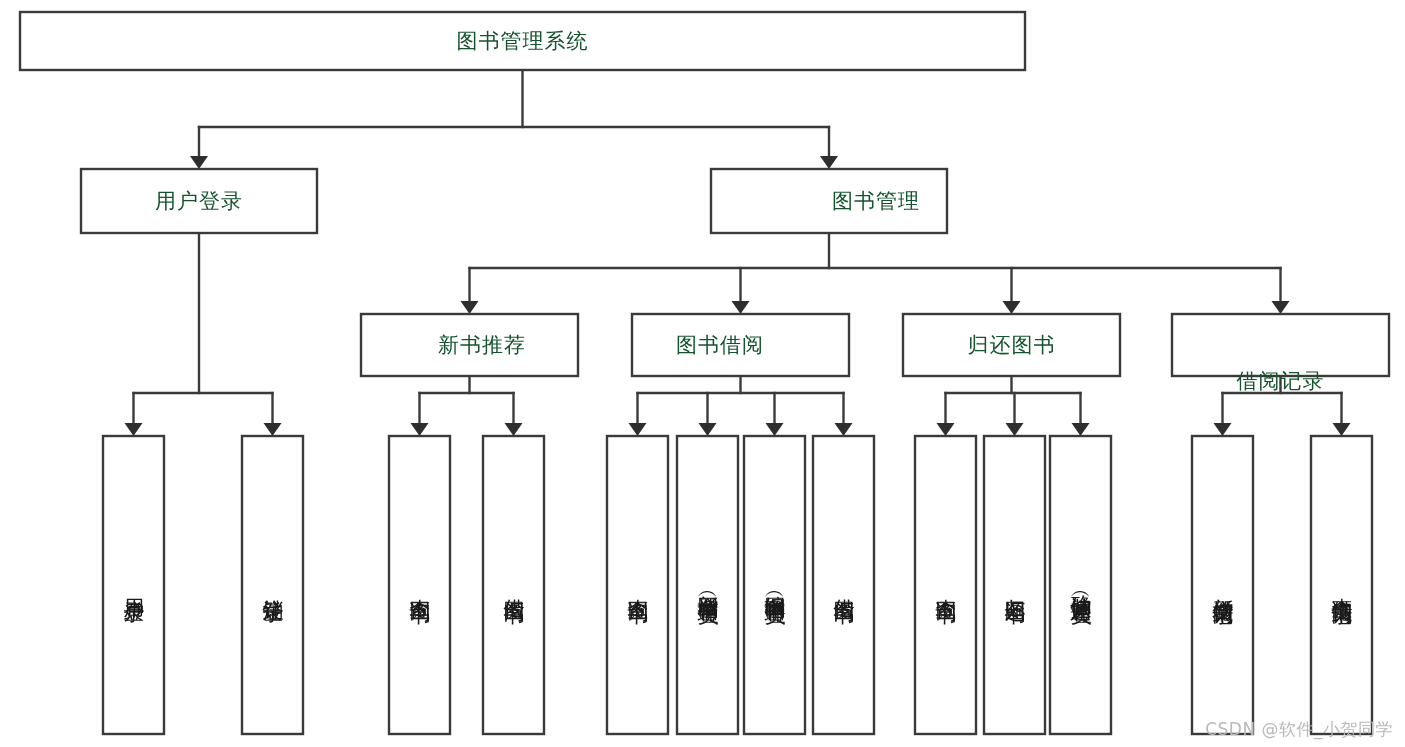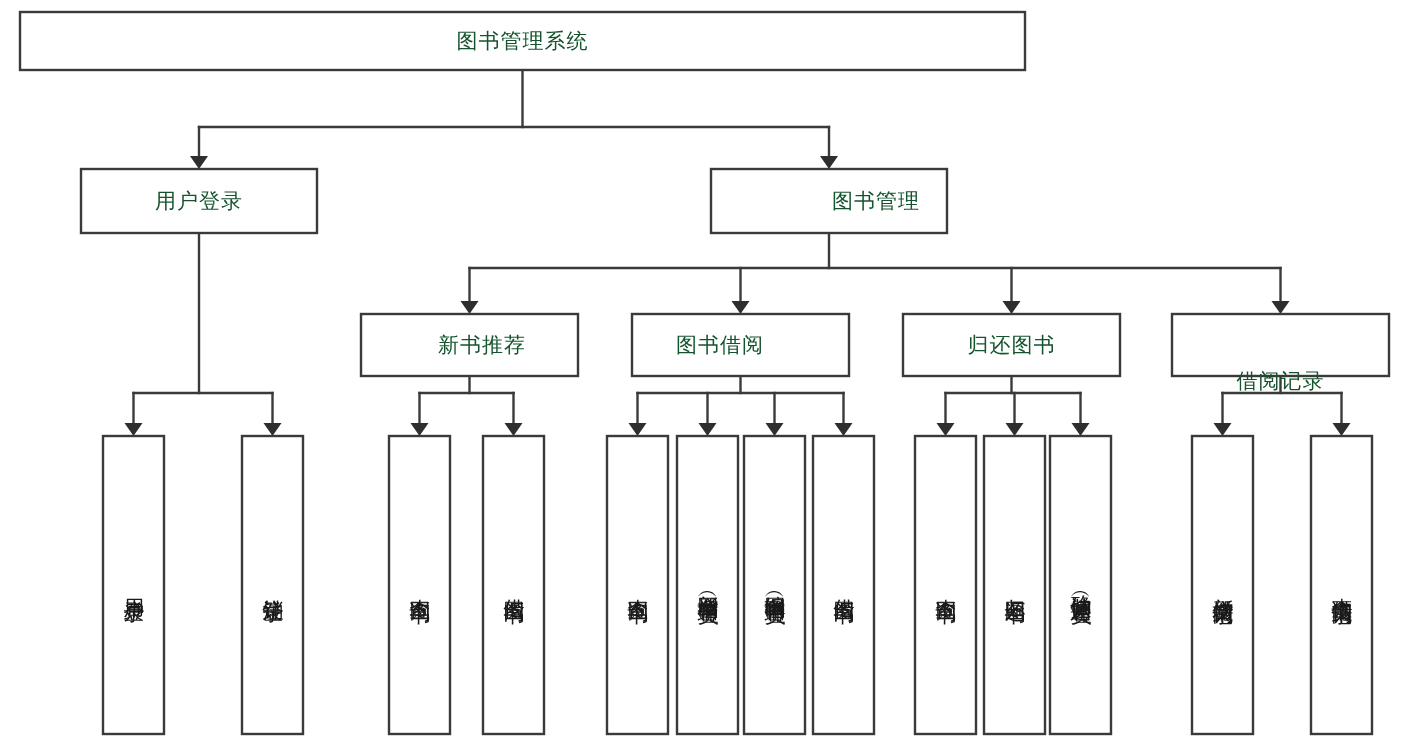--- a/index.html
+++ b/index.html
@@ -177,14 +177,15 @@
       <div class="vert-text-box" style="left: 677px; top: 436px; width: 61px; height: 298px;">新增图书（管理员）</div>
       <div class="vert-text-box" style="left: 744px; top: 436px; width: 61px; height: 298px;">编辑图书（管理员）</div>
       <div class="vert-text-box" style="left: 813px; top: 436px; width: 61px; height: 298px;">借阅图书</div>
       <div class="vert-text-box" style="left: 915px; top: 436px; width: 61px; height: 298px;">查询图书</div>
       <div class="vert-text-box" style="left: 984px; top: 436px; width: 61px; height: 298px;">归还图书</div>
       <div class="vert-text-box" style="left: 1050px; top: 436px; width: 61px; height: 298px;">确认归还（管理员）</div>
       <div class="vert-text-box" style="left: 1192px; top: 436px; width: 61px; height: 298px;">新增借阅记录</div>
       <div class="vert-text-box" style="left: 1311px; top: 436px; width: 61px; height: 298px;">查询借阅记录</div>
     </div>
 
+  <div id="watermark">CSDN @软件_小贺同学</div>
 
 </div>
 
 </body></html>

